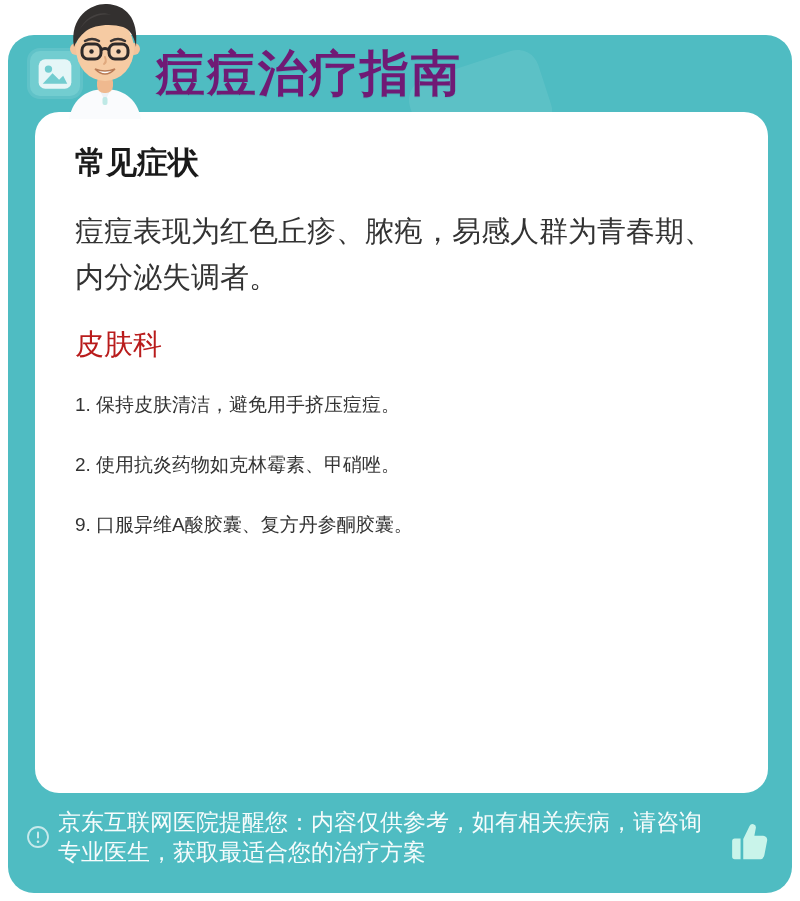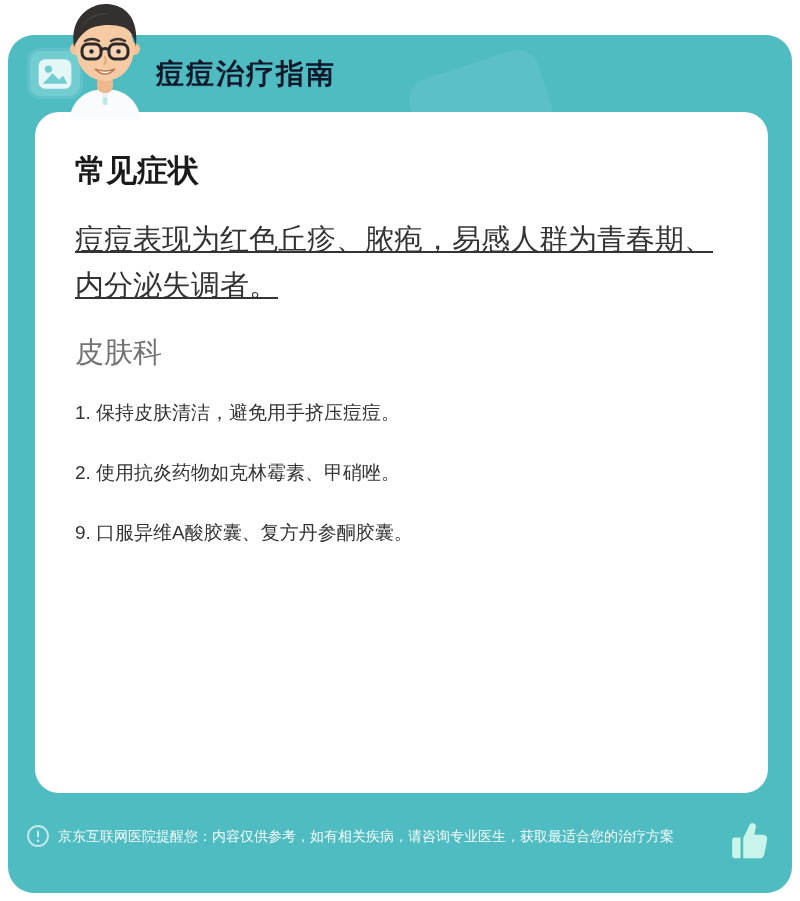--- a/index.html
+++ b/index.html
@@ -45,55 +45,54 @@
     left: 47px; top: -34px;
     width: 100px; height: 118px;
     z-index: 3;
   }
 
   .page-title {
     position: absolute;
     left: 148px; top: 0;
     height: 78px;
     display: flex; align-items: center;
-    color: #0f172a;
-    font-size: 28px;
+    color: #701a75;
+    font-size: 49px;
     font-weight: bold;
     letter-spacing: 2px;
     z-index: 4;
     text-shadow: 0 1px 1px rgba(0,0,0,0.06);
   }
 
   
   .card {
     position: absolute;
     left: 27px; top: 77px;
     width: 733px; height: 681px;
     background: #ffffff;
     border-radius: 24px;
-    padding: 38px 40px;
+    padding: 30px 40px;
     overflow: hidden;
   }
   .card h2 {
     font-size: 31px;
     font-weight: bold;
     color: #1A1A1A;
     line-height: 42px;
   }
   .card .mt { margin-top: 24px; }
   .card p.body-text {
     font-size: 29px;
     color: #333333;
     line-height: 46px;
     margin-top: 24px;
-    text-decoration: underline;
   }
   .card p.single {
     font-size: 29px;
-    color: #737373;
+    color: #b91c1c;
     line-height: 44px;
     margin-top: 22px;
   }
   .points-list { list-style: none; margin-top: 6px; }
   .points-list li {
     font-size: 19px;
     color: #333333;
     line-height: 42px;
     margin-top: 18px;
   }
@@ -108,21 +107,21 @@
   }
   .info-icon {
     width: 24px; height: 24px;
     flex: 0 0 24px;
     margin-right: 8px;
     opacity: 0.85;
   }
   .footer-text {
     flex: 1;
     max-width: 664px;
-    font-size: 14px;
+    font-size: 23px;
     line-height: 30px;
     color: rgba(255,255,255,0.95);
   }
   .thumb-button {
     width: 46px; height: 48px;
     flex: 0 0 46px;
     margin-left: 4px;
     margin-top: 10px;
     background: transparent;
     border: none;

